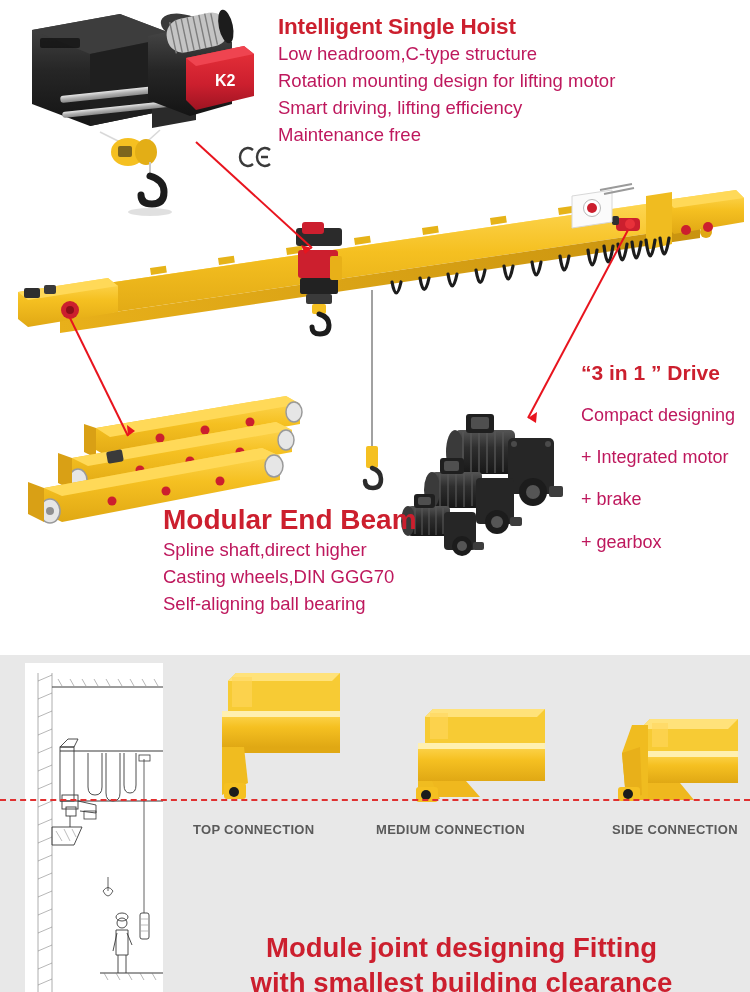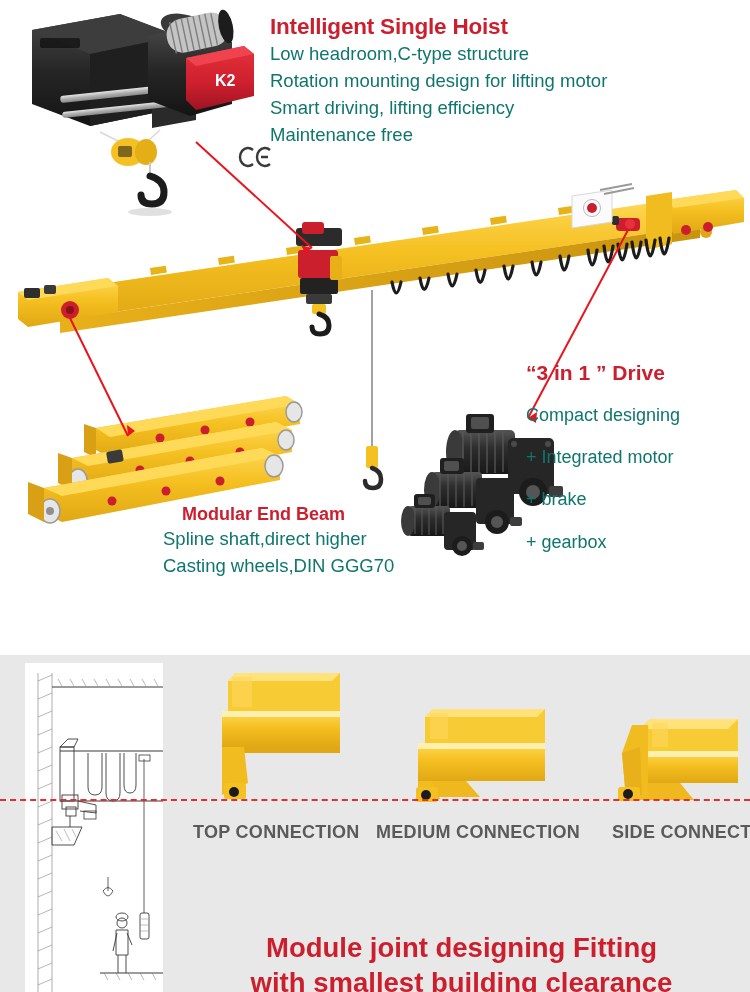--- a/index.html
+++ b/index.html
@@ -18,49 +18,49 @@
   .bottom-section {
     position:absolute; left:0; top:655px; width:750px; height:337px;
     background:#e8e8e8;
   }
 
   
   .heading {
     color:#cc1f2e; font-weight:bold; line-height:1.12;
   }
   .body-line {
-    color:#0f766e; line-height:1.30; white-space:nowrap;
-  }
-
-  .blk-hoist { position:absolute; left:270px; top:14px; }
+    color:#be185d; line-height:1.30; white-space:nowrap;
+  }
+
+  .blk-hoist { position:absolute; left:278px; top:14px; }
   .blk-hoist .heading { font-size:22.5px; letter-spacing:-0.2px; }
   .blk-hoist .body-line { font-size:18.5px; margin-top:3px; }
 
-  .blk-drive { position:absolute; left:526px; top:361px; }
+  .blk-drive { position:absolute; left:581px; top:361px; }
   .blk-drive .heading { font-size:21px; }
   .blk-drive .body-line { font-size:18px; margin-top:19px; }
 
   .blk-endbeam { position:absolute; left:163px; top:504px; }
-  .blk-endbeam .heading { font-size:18px;margin-left:19px; }
+  .blk-endbeam .heading { font-size:28px; }
   .blk-endbeam .body-line { font-size:18.5px; margin-top:3px; }
 
   
   .ce-mark {
     position:absolute; left:238px; top:145px;
     width:40px; height:24px; color:#3a3a3a;
   }
   .datum-line {
     position:absolute; left:0; top:799px; width:750px; height:0;
     border-top:2px dashed #e03030;
   }
   .conn-labels {
     position:absolute; left:0; top:822px; width:750px; height:24px;
   }
   .conn-label {
-    position:absolute; font-size:18px; font-weight:bold;
+    position:absolute; font-size:13px; font-weight:bold;
     color:#5a5a5a; letter-spacing:0.3px; white-space:nowrap;
   }
   .cl-top    { left:193px; top:0; }
   .cl-medium { left:376px; top:0;text-align:center; }
   .cl-side   { left:612px; top:0; }
 
   .bottom-headline {
     position:absolute; left:189px; top:886px; width:545px;
     color:#cc1f2e; font-weight:bold; font-size:27.5px;
     line-height:1.28; text-align:center;margin-top:44px;
@@ -363,20 +363,21 @@
       <div class="body-line">Compact designing</div>
       <div class="body-line">+ Integrated motor</div>
       <div class="body-line">+ brake</div>
       <div class="body-line">+ gearbox</div>
     </div>
 
     <div class="blk-endbeam">
       <div class="heading">Modular End Beam</div>
       <div class="body-line">Spline shaft,direct higher</div>
       <div class="body-line">Casting wheels,DIN GGG70</div>
+      <div class="body-line">Self-aligning ball bearing</div>
     </div>
   </div>
 
   <div class="bottom-section">
 
     <svg class="svg-layer" width="750" height="337">
 
       <rect x="25" y="8" width="138" height="329" fill="#ffffff"></rect>
 
       <g stroke="#3a3a3a" fill="none" stroke-width="0.9">

